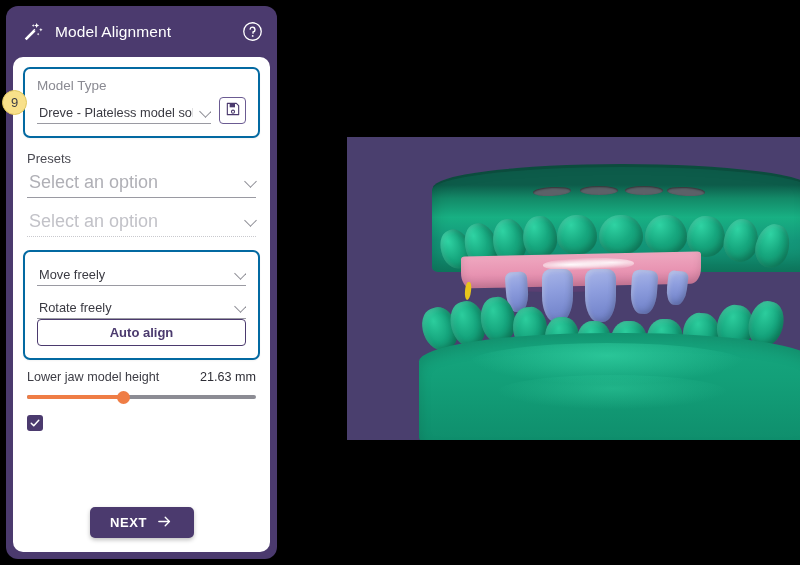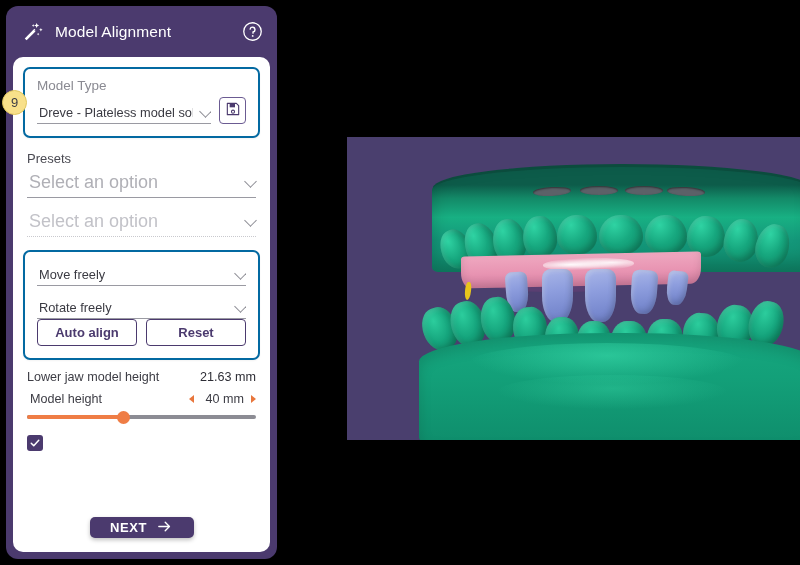--- a/index.html
+++ b/index.html
@@ -230,21 +230,21 @@
   }
   .back-btn {
     display: flex; align-items: center; gap: 9px;
     color: #a9a9b2; font-size: 13px; font-weight: bold; letter-spacing: .6px;
     background: none; border: none; cursor: pointer;
     font-family: "Liberation Sans", sans-serif;
     padding: 8px 10px;
   }
   .next-btn {
     display: flex; align-items: center; justify-content: center; gap: 9px;
-    width: 104px; height: 21px;
+    width: 104px; height: 31px;
     background: #4b3a6e; color: #fff; border: none; border-radius: 5px;
     font-size: 13px; font-weight: bold; letter-spacing: .6px; cursor: pointer;
     font-family: "Liberation Sans", sans-serif;
     box-shadow: 0 2px 4px rgba(0,0,0,.25);
   }
 
   .badge {
     position: absolute; left: 2px; top: 90px;
     width: 25px; height: 25px; border-radius: 50%;
     background: #f8e08a; border: 1px solid #e0c65e;
@@ -371,38 +371,31 @@
         <div class="select" style="margin-top:4px">
           <span class="val" style="color:#3a3a42">Move freely</span>
           <span class="chev"></span>
         </div>
         <div class="select" style="margin-top:12px">
           <span class="val" style="color:#3a3a42">Rotate freely</span>
           <span class="chev"></span>
         </div>
         <div class="btn-row">
           <button class="obtn">Auto align</button>
-          <button class="obtn">Reset</button>
         </div>
       </div>
 
       <div class="meas">
         <div class="meas-row">
           <span>Lower jaw model height</span>
           <span class="meas-val">21.63 mm</span>
         </div>
       </div>
 
       <div class="slider-block">
-        <div class="slider-head">
-          <span class="sl-label">Model height</span>
-          <span class="arrow-l"></span>
-          <span class="sl-val">40 mm</span>
-          <span class="arrow-r"></span>
-        </div>
         <div class="track">
           <div class="track-fill" id="trackFill" style="width: 42%;"></div>
           <div class="thumb" id="sliderThumb" style="left: 42%;"></div>
         </div>
       </div>
 
       <div class="check-row">
         <span class="checkbox">
           <svg viewBox="0 0 24 24" width="12" height="12">
             <path d="M4.5 12.5 L9.5 17.5 L19.5 6.5" fill="none" stroke="#fff" stroke-width="3" stroke-linecap="round" stroke-linejoin="round"></path>

